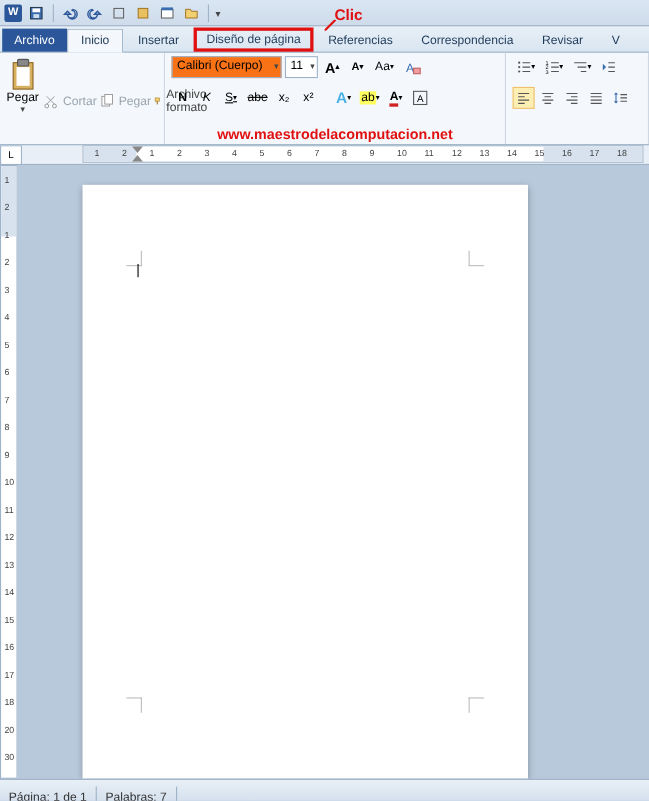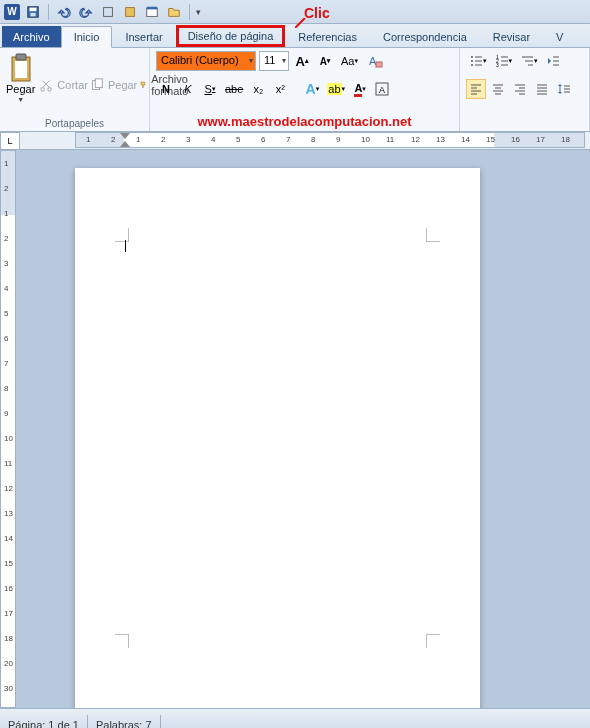--- a/index.html
+++ b/index.html
@@ -174,21 +174,20 @@
           </div>
         <div class="row">
             <svg viewBox="0 0 16 16">
               <rect x="4" y="2" width="8" height="6" fill="#f0d070" stroke="#a07020"></rect>
               <rect x="7" y="8" width="2" height="6" fill="#a07020"></rect>
             </svg>
             <span>Archivo formato</span>
           </div>
       </div>
     </div>
-    <div class="group-label">Portapapeles</div>
   </div>
 
   <div class="group font-group" style="width:310px">
     <div class="group-body" style="flex-direction:column;">
       <div class="top">
         <div class="font-name"><span>Calibri (Cuerpo)</span><span class="dd-arrow">▾</span></div>
         <div class="font-size"><span>11</span><span class="dd-arrow">▾</span></div>
         <div class="sm-btn" style="font-size:13px;font-weight:bold">
             <span>A</span>
             <sup style="font-size:7px">▴</sup>

